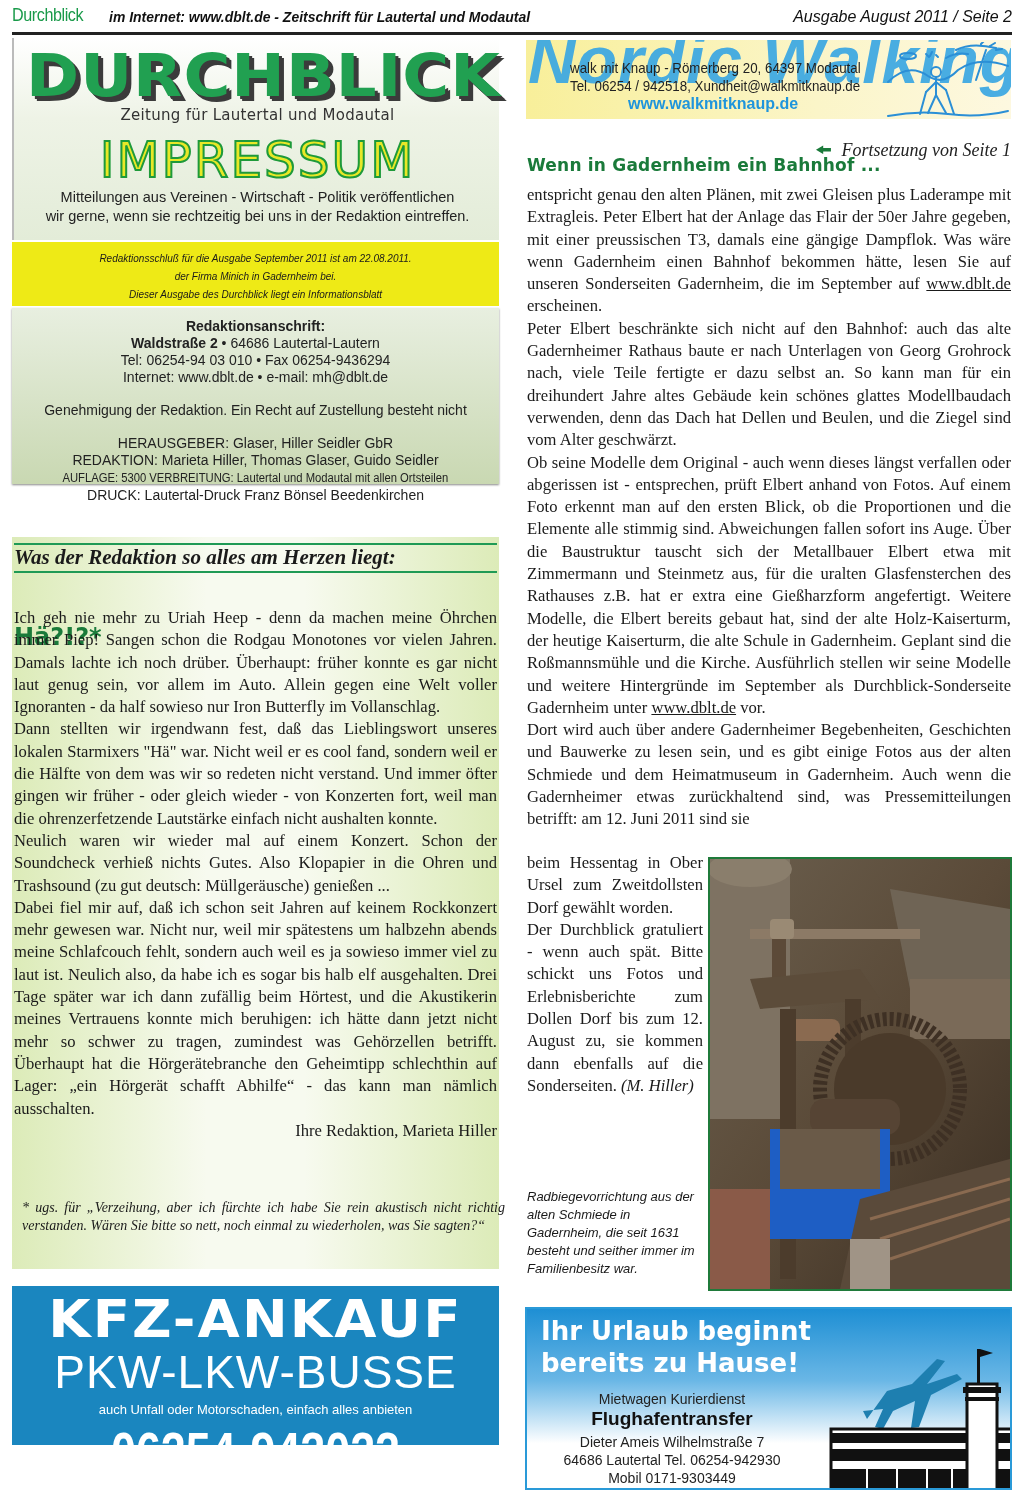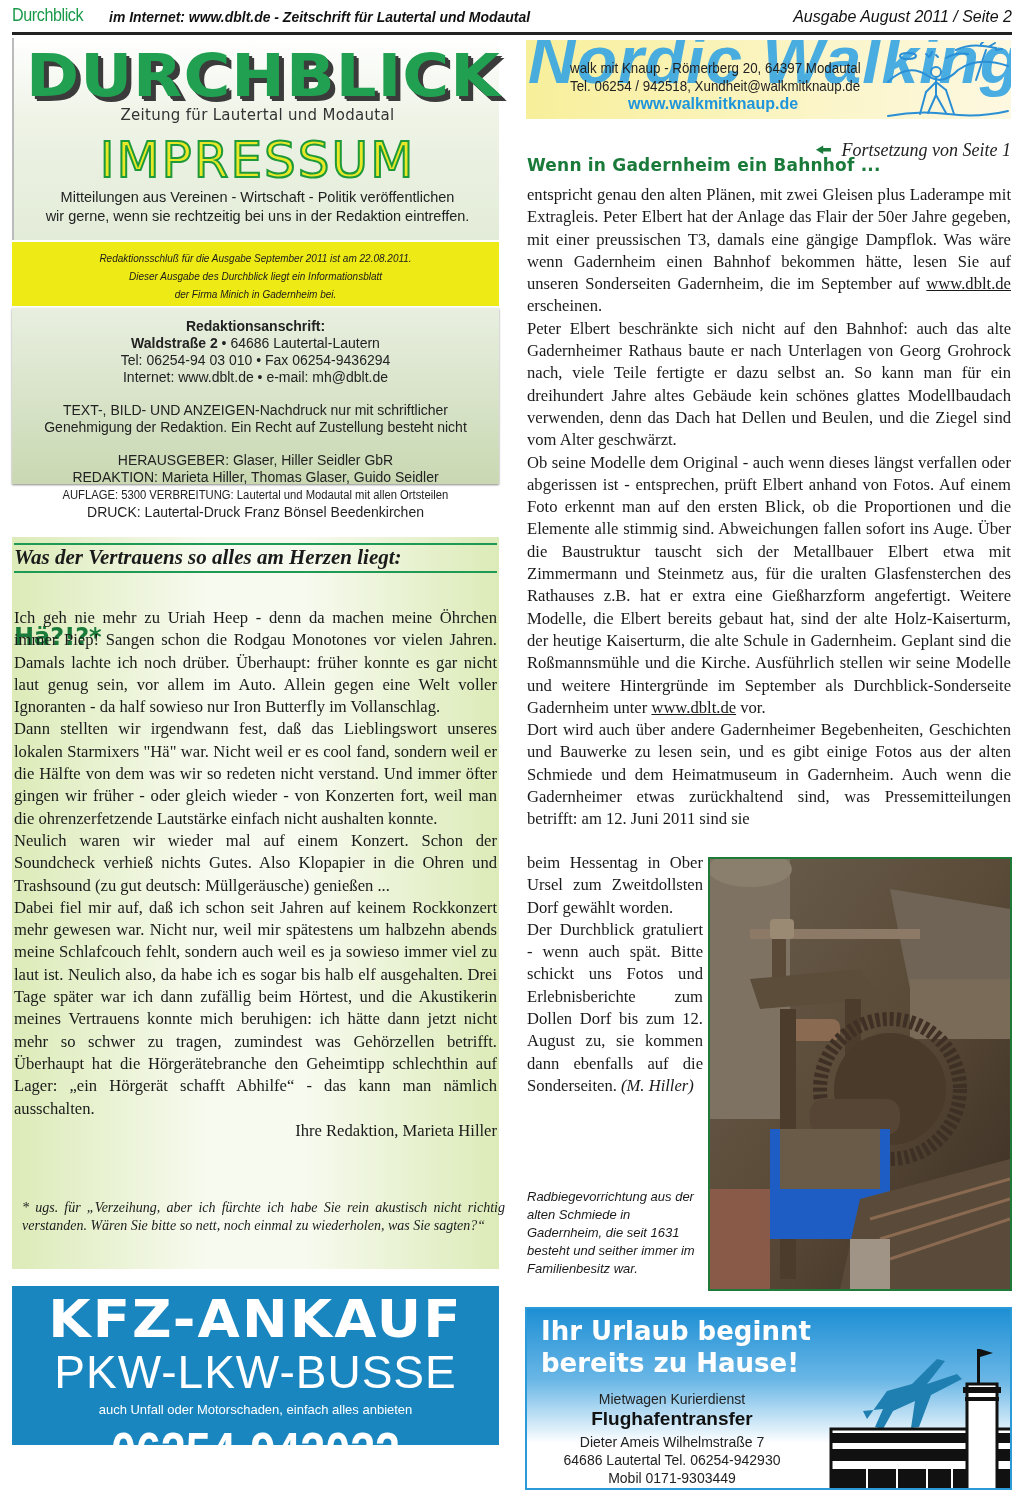--- a/index.html
+++ b/index.html
@@ -86,41 +86,40 @@
     <div class="logo-word">DURCHBLICK</div>
     <div class="logo-sub">Zeitung für Lautertal und Modautal</div>
     <div class="imp-title">IMPRESSUM</div>
     <div class="imp-intro">
       <div>Mitteilungen aus Vereinen - Wirtschaft - Politik veröffentlichen</div>
       <div>wir gerne, wenn sie rechtzeitig bei uns in der Redaktion eintreffen.</div>
     </div>
   </div>
   <div class="imp-yellow">
     <div>Redaktionsschluß für die Ausgabe September 2011 ist am 22.08.2011.</div>
+    <div>der Firma Minich in Gadernheim bei.</div>
     <div>Dieser Ausgabe des Durchblick liegt ein Informationsblatt</div>
-    <div>der Firma Minich in Gadernheim bei.</div>
   </div>
   <div class="imp-green">
     <div class="l b">Redaktionsanschrift:</div>
     <div class="l"><span class="b">Waldstraße 2</span><span> •  64686 Lautertal-Lautern</span></div>
     <div class="l">Tel: 06254-94 03 010 • Fax 06254-9436294</div>
     <div class="l">Internet: www.dblt.de • e-mail: mh@dblt.de</div>
     <div class="gap"></div>
-    <div class="l">TEXT-, BILD- UND ANZEIGEN-Nachdruck nur mit schriftlicher</div>
     <div class="l">Genehmigung der Redaktion. Ein Recht auf Zustellung besteht nicht</div>
     <div class="gap"></div>
     <div class="l">HERAUSGEBER: Glaser, Hiller Seidler GbR</div>
     <div class="l">REDAKTION: Marieta Hiller, Thomas Glaser, Guido Seidler</div>
     <div class="l"><span class="sm">AUFLAGE: 5300  VERBREITUNG: Lautertal und Modautal mit allen Ortsteilen</span></div>
     <div class="l">DRUCK: Lautertal-Druck Franz Bönsel Beedenkirchen</div>
   </div>
 </section>
 
 <section class="editorial">
-  <div class="ed-kicker">Was der Vertrauens so alles am Herzen liegt:</div>
+  <div class="ed-kicker">Was der Redaktion so alles am Herzen liegt:</div>
   <div class="ed-title">Hä?!?*</div>
   <div class="ed-body">
     <p>Ich geh nie mehr zu Uriah Heep - denn da machen meine Öhrchen immer Piep! Sangen schon die Rodgau Monotones vor vielen Jahren. Damals lachte ich noch drüber. Überhaupt: früher konnte es gar nicht laut genug sein, vor allem im Auto. Allein gegen eine Welt voller Ignoranten - da half sowieso nur Iron Butterfly im Vollanschlag.</p>
     <p>Dann stellten wir irgendwann fest, daß das Lieblingswort unseres lokalen Starmixers "Hä" war. Nicht weil er es cool fand, sondern weil er die Hälfte von dem was wir so redeten nicht verstand. Und immer öfter gingen wir früher - oder gleich wieder - von Konzerten fort, weil man die ohrenzerfetzende Lautstärke einfach nicht aushalten konnte.</p>
     <p>Neulich waren wir wieder mal auf einem Konzert. Schon der Soundcheck verhieß nichts Gutes. Also Klopapier in die Ohren und Trashsound (zu gut deutsch: Müllgeräusche) genießen ...</p>
     <p>Dabei fiel mir auf, daß ich schon seit Jahren auf keinem Rockkonzert mehr gewesen war. Nicht nur, weil mir spätestens um halbzehn abends meine Schlafcouch fehlt, sondern auch weil es ja sowieso immer viel zu laut ist. Neulich also, da habe ich es sogar bis halb elf ausgehalten. Drei Tage später war ich dann zufällig beim Hörtest, und die Akustikerin meines Vertrauens konnte mich beruhigen: ich hätte dann jetzt nicht mehr so schwer zu tragen, zumindest was Gehörzellen betrifft. Überhaupt hat die Hörgerätebranche den Geheimtipp schlechthin auf Lager: „ein Hörgerät schafft Abhilfe“ - das kann man nämlich ausschalten.</p>
     <p class="ed-sign">Ihre Redaktion, Marieta Hiller</p>
   </div>
   <div class="ed-foot">* ugs. für „Verzeihung, aber ich fürchte ich habe Sie rein akustisch nicht richtig verstanden. Wären Sie bitte so nett, noch einmal zu wiederholen, was Sie sagten?“</div>
 </section>

